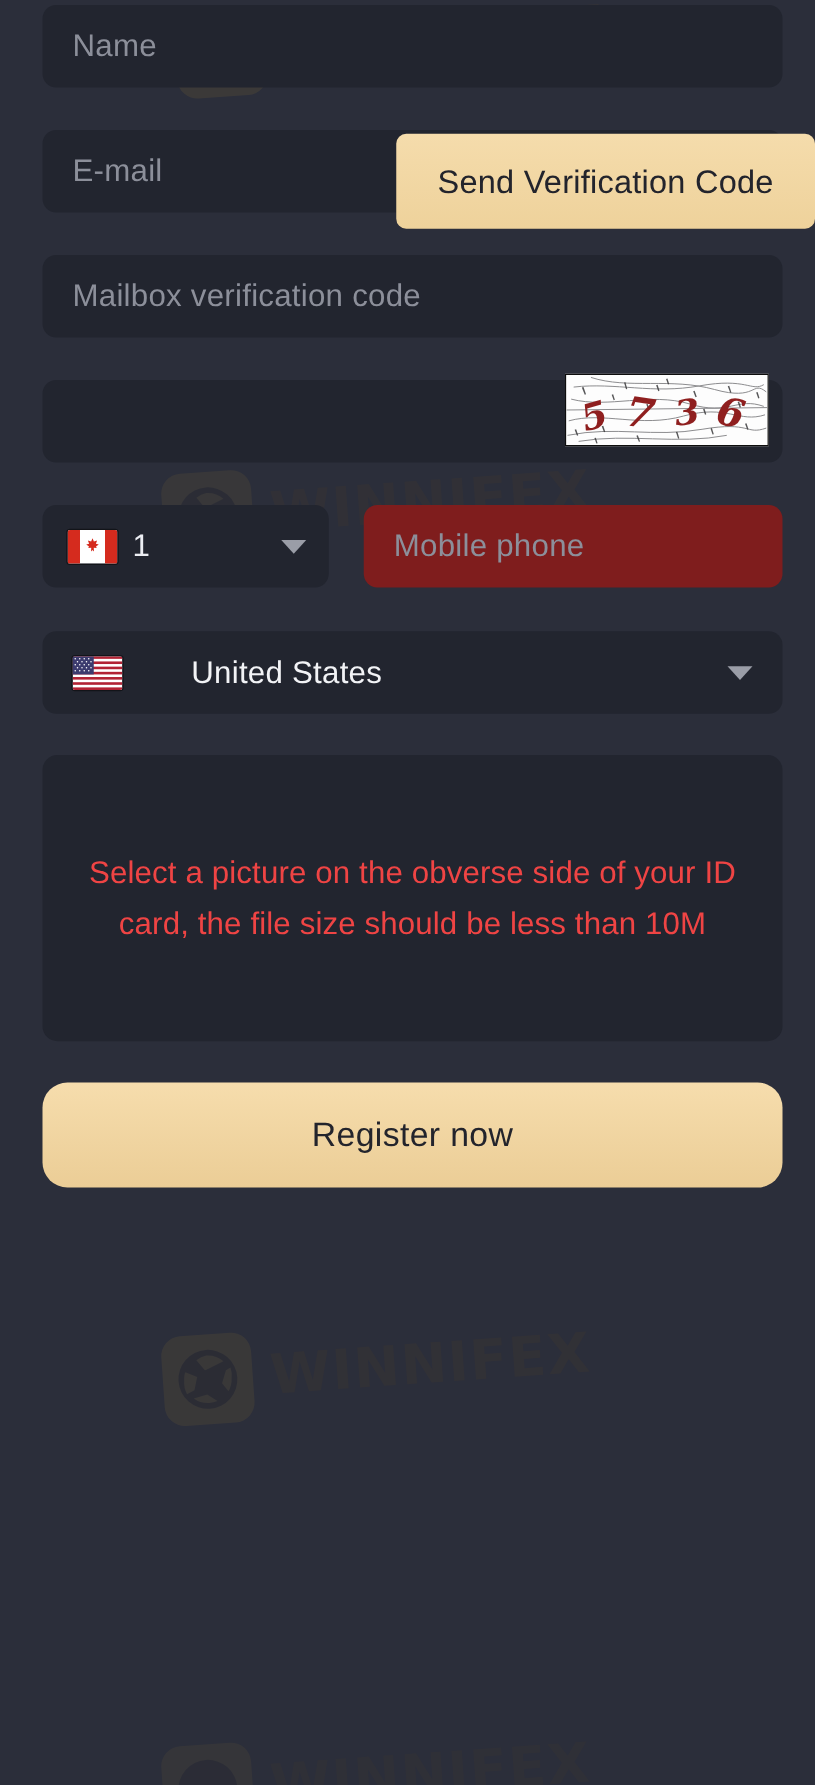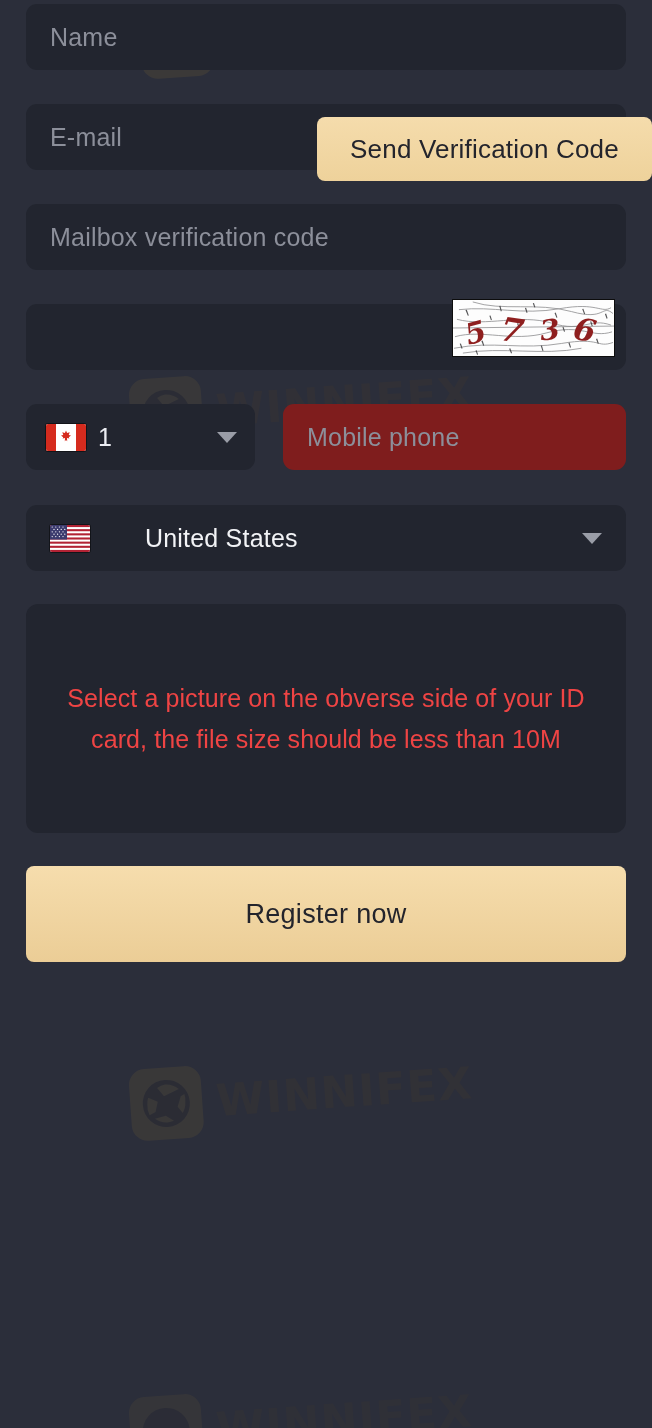--- a/index.html
+++ b/index.html
@@ -47,20 +47,21 @@
   .wm-b { left:130px; top:368px; opacity:.13; }
   .wm-c { left:130px; top:700px; opacity:.11; }
   .wm-d { left:130px; top:1058px; opacity:.14; }
   .wm-e { left:130px; top:1386px; opacity:.10; }
 
   
   #form {
     position:absolute; inset:0;
     z-index:10;
     padding:4px 26px 0 26px;
+    margin-left:8px;
   }
   .field {
     position:relative;
     height:66px;
     background:#22252f;
     border-radius:11px;
     display:flex; align-items:center;
     padding:0 24px;
     margin-bottom:34px;
   }
@@ -74,22 +75,22 @@
     font-size:25px;
     color:#f2f3f6;
     letter-spacing:.2px;
     line-height:1;
   }
 
   
   .row-email { padding-right:0; overflow:visible; }
   #send-code-btn {
     position:absolute;
-    right:-26px; top:13px;
-    width:335px; height:64px;
+    right:-26px; top:3px;
+    width:335px; height:76px;
     border:none;
     border-radius:8px;
     background:linear-gradient(180deg,#f5dcac 0%,#eed29b 100%);
     color:#23242c;
     font-size:26px;
     font-family:"Liberation Sans", sans-serif;
     letter-spacing:.2px;
     cursor:pointer;
     display:flex; align-items:center; justify-content:center;
   }
@@ -181,23 +182,23 @@
   .upload-text {
     font-size:25px;
     line-height:41px;
     color:#ef4444;
     letter-spacing:.1px;
   }
 
   
   #register-btn {
     width:100%;
-    height:96px;
+    height:84px;
     border:none;
-    border-radius:8px;
+    border-radius:20px;
     background:linear-gradient(180deg,#f6ddad 0%,#ebcd96 100%);
     color:#23242c;
     font-size:27px;
     font-family:"Liberation Sans", sans-serif;
     letter-spacing:.3px;
     cursor:pointer;
   }
 </style>
 </head>
 <body>

